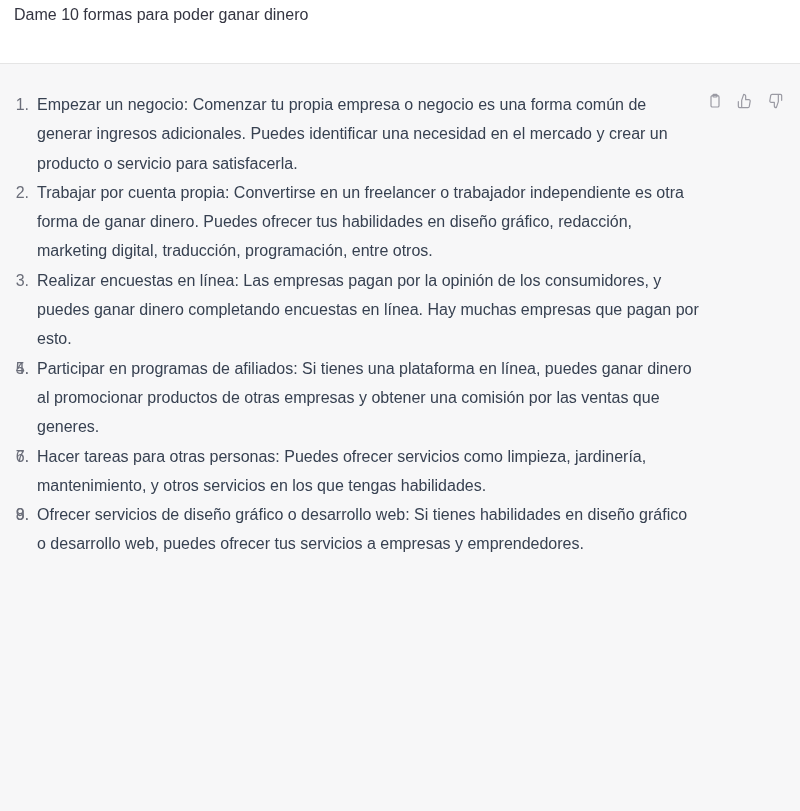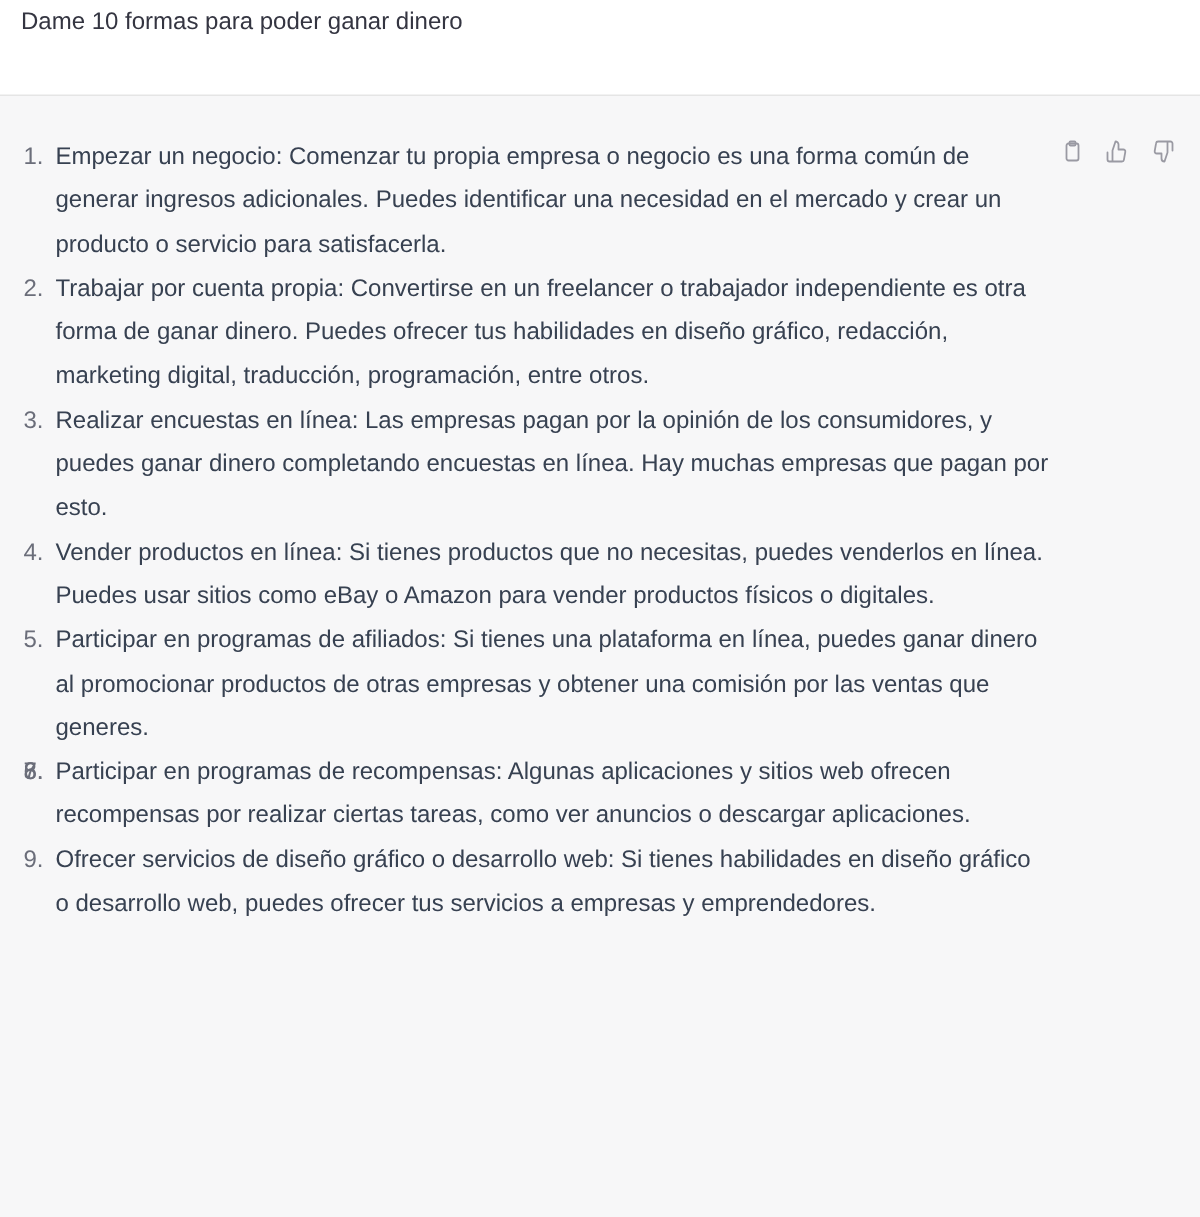--- a/index.html
+++ b/index.html
@@ -19,25 +19,25 @@
 
 <div class="user-msg">
   <div class="user-text">Dame 10 formas para poder ganar dinero</div>
 </div>
 
 <div class="assistant">
   <ol class="list">
     <li class="item"><span class="num">1.</span><span>Empezar un negocio: Comenzar tu propia empresa o negocio es una forma común de generar ingresos adicionales. Puedes identificar una necesidad en el mercado y crear un producto o servicio para satisfacerla.</span></li>
     <li class="item"><span class="num">2.</span><span>Trabajar por cuenta propia: Convertirse en un freelancer o trabajador independiente es otra forma de ganar dinero. Puedes ofrecer tus habilidades en diseño gráfico, redacción, marketing digital, traducción, programación, entre otros.</span></li>
     <li class="item"><span class="num">3.</span><span>Realizar encuestas en línea: Las empresas pagan por la opinión de los consumidores, y puedes ganar dinero completando encuestas en línea. Hay muchas empresas que pagan por esto.</span></li>
-    <li class="item"><span class="num">4.</span><span>Vender productos en línea: Si tienes productos que no necesitas, puedes venderlos en línea. Puedes usar sitios como eBay o Amazon para vender productos físicos o digitales.</span></li>
+    <li class="item"><span class="num">4.</span></li>
     <li class="item"><span class="num">5.</span><span>Participar en programas de afiliados: Si tienes una plataforma en línea, puedes ganar dinero al promocionar productos de otras empresas y obtener una comisión por las ventas que generes.</span></li>
     <li class="item"><span class="num">6.</span></li>
-    <li class="item"><span class="num">7.</span></li>
-    <li class="item"><span class="num">8.</span><span>Participar en programas de recompensas: Algunas aplicaciones y sitios web ofrecen recompensas por realizar ciertas tareas, como ver anuncios o descargar aplicaciones.</span></li>
+    <li class="item"><span class="num">7.</span><span>Hacer tareas para otras personas: Puedes ofrecer servicios como limpieza, jardinería, mantenimiento, y otros servicios en los que tengas habilidades.</span></li>
+    <li class="item"><span class="num">8.</span></li>
     <li class="item"><span class="num">9.</span><span>Ofrecer servicios de diseño gráfico o desarrollo web: Si tienes habilidades en diseño gráfico o desarrollo web, puedes ofrecer tus servicios a empresas y emprendedores.</span></li>
   </ol>
 
   <div class="actions">
     <div class="act">
       <svg viewBox="0 0 24 24">
           <rect x="6" y="4" width="12" height="17" rx="2"></rect>
           <rect x="9" y="2" width="6" height="4" rx="1"></rect>
         </svg>
     </div>

